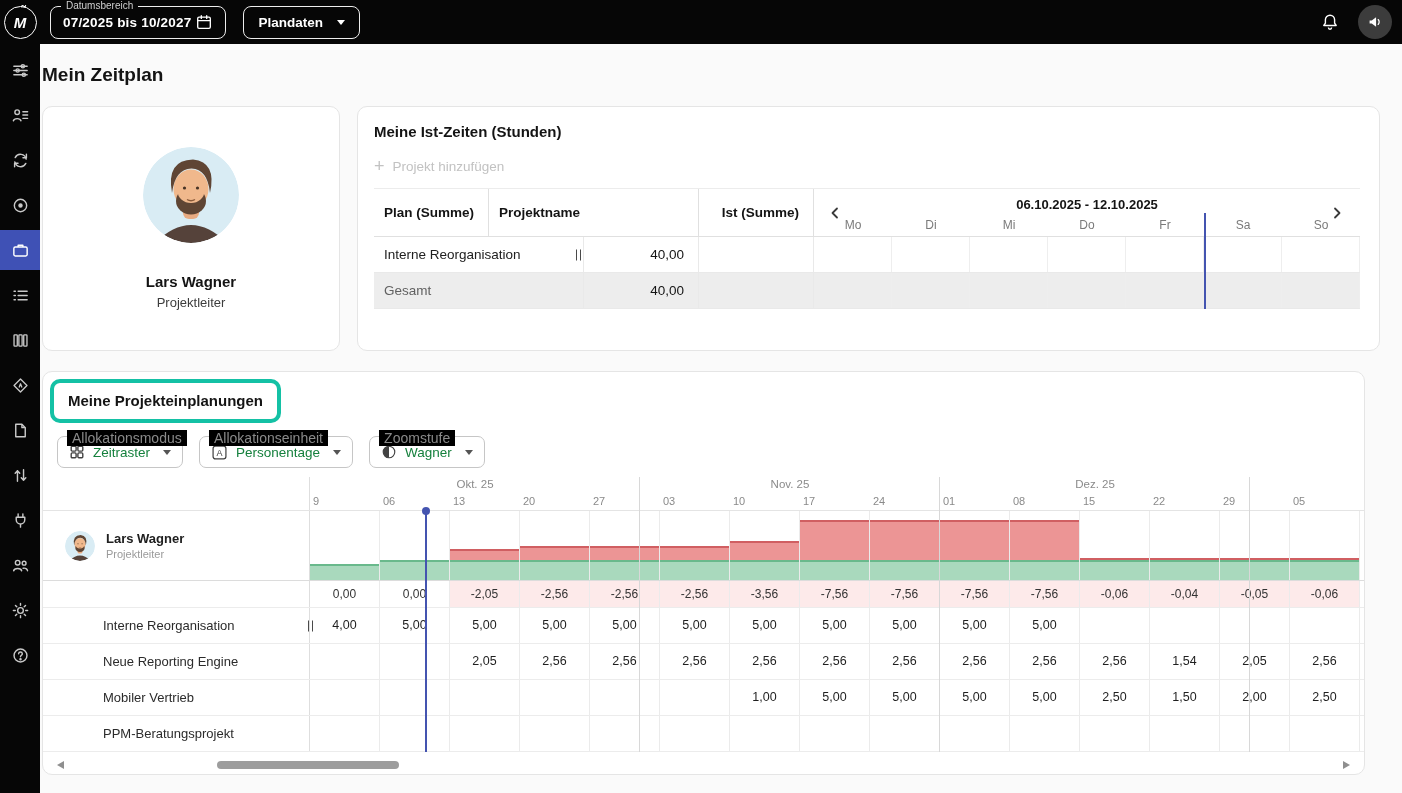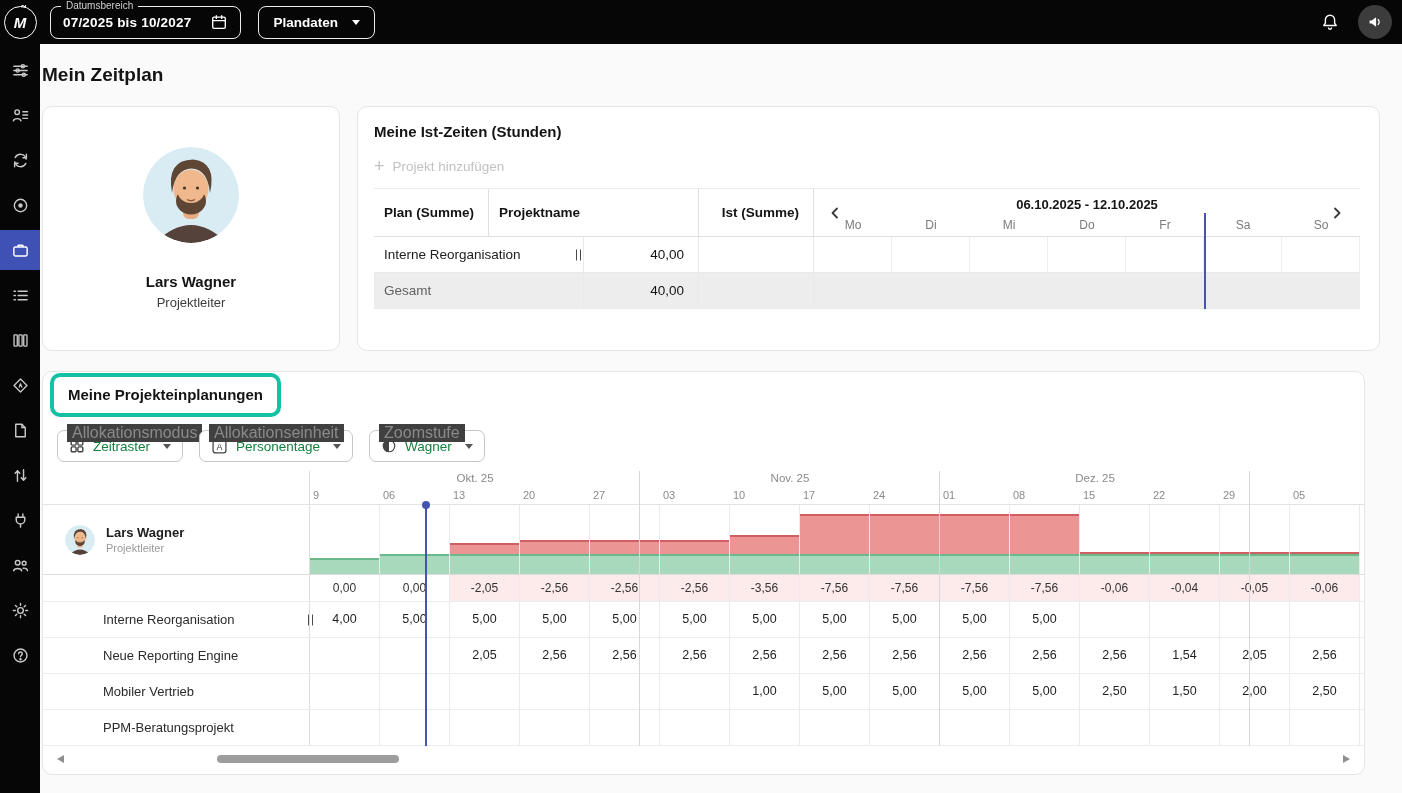--- a/index.html
+++ b/index.html
@@ -8,21 +8,21 @@
 
 
 .topbar{position:absolute;top:0;left:0;width:1402px;height:44px;background:#060606;
   display:flex;align-items:center;z-index:10}
 .logo{width:40px;display:flex;justify-content:center}
 .logo-circle{width:33px;height:33px;border:1.7px solid #fff;border-radius:50%;color:#fff;
   display:flex;align-items:center;justify-content:center;font-weight:700;font-size:15px;
   font-style:italic;position:relative}
 .logo-tilde{position:absolute;top:-4px;left:54%;font-size:13px;font-style:normal}
 .tb-fieldset{position:relative;height:33px;border:1px solid #ececec;border-radius:8px;
-  display:flex;align-items:center;gap:19px;padding:0 12px;margin-left:10px;color:#fff;cursor:pointer}
+  display:flex;align-items:center;gap:4px;padding:0 12px;margin-left:10px;color:#fff;cursor:pointer}
 .tb-label{position:absolute;top:-7px;left:10px;background:#060606;padding:0 5px;
   font-size:10px;color:#cfcfcf}
 .tb-value{font-size:13.5px;font-weight:700;letter-spacing:.2px}
 .tb-select{height:33px;border:1px solid #ececec;border-radius:8px;display:flex;align-items:center;
   gap:14px;padding:0 14px;margin-left:17px;color:#fff;font-size:13.5px;font-weight:700;cursor:pointer}
 .caret{width:0;height:0;border-left:4.5px solid transparent;border-right:4.5px solid transparent;
   border-top:5px solid #fff}
 .tb-right{margin-left:auto;display:flex;align-items:center;gap:10px;padding-right:10px}
 .icon-btn{width:36px;height:36px;border-radius:50%;display:flex;align-items:center;
   justify-content:center;color:#fff;cursor:pointer}
@@ -75,26 +75,26 @@
 .ir-ist{width:115px;border-right:1px solid #e9e9e9}
 .ir-day{width:78px;border-right:1px solid #eee;flex:none}
 .irow.total{background:#ededed}
 .irow.total .ir-name{color:#616161}
 .iblue{position:absolute;left:830px;top:24px;bottom:0;width:2px;background:var(--today-blue,#4454b0);z-index:2}
 .drag-handle{position:absolute;right:2px;top:50%;transform:translateY(-50%);
   width:5px;height:11px;border-left:1.5px solid #4a4a4a;border-right:1.5px solid #4a4a4a}
 
 
 .plan-card{margin-top:20px;width:1323px;height:404px;position:relative;overflow:hidden}
-.title-highlight{display:inline-block;margin:1px 0 0 7px;border:4px solid var(--accent-teal,#14c1a5);
+.title-highlight{display:inline-block;margin:7px 0 0 7px;border:4px solid var(--accent-teal,#14c1a5);
   border-radius:10px;padding:9px 14px}
 .controls{display:flex;gap:16px;margin:13px 0 0 14px}
 .mselect{position:relative;height:32px;border:1px solid #c6c6c6;border-radius:7px;display:flex;
   align-items:center;gap:8px;padding:0 11px;background:#fff;cursor:pointer}
-.mlabel{position:absolute;top:-7px;left:9px;background:#404040;padding:0 5px;font-size:16px;
+.mlabel{position:absolute;top:-7px;left:9px;background:#000000;padding:0 5px;font-size:14px;
   color:#8a8a8a;white-space:nowrap}
 .mvalue{font-size:13.5px;color:#15803d}
 .mselect .caret{border-top-color:#555;margin-left:5px}
 
 
 .gantt{margin-top:9px;position:relative}
 .g-row{display:flex;background:#fff}
 .g-left{width:266px;flex:none;position:relative}
 .g-timeline{display:flex;width:1050px;flex:none;border-left:1px solid #dedede;position:relative}
 .g-cell{width:70px;flex:none;border-right:1px solid #ebebeb;text-align:center}

